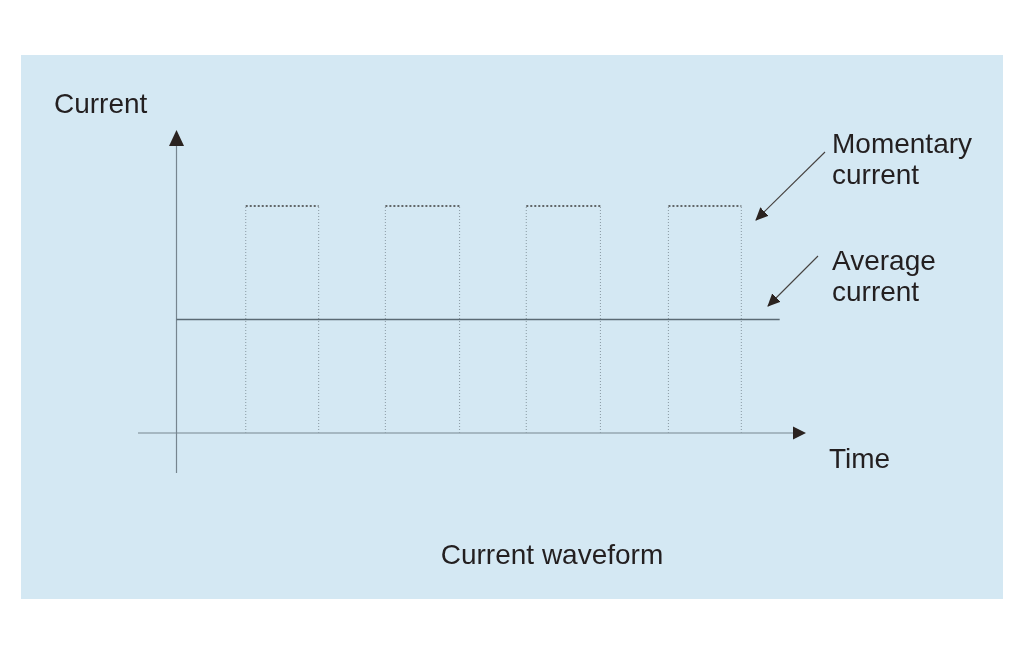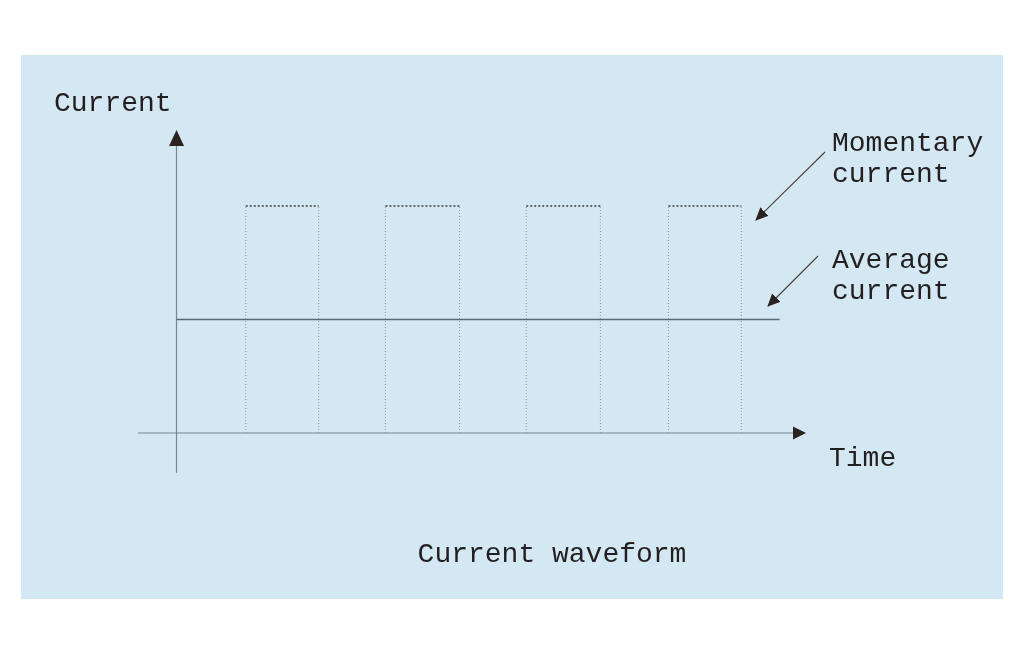--- a/index.html
+++ b/index.html
@@ -2,21 +2,21 @@
 <html style="--page: #ffffff; --panel: #d4e8f3; --axis: #76858f; --avg: #5a6a74; --text: #231f20; --arrow: #2b2320; --pulse-top: #3d3d3d; --pulse-side: #90a0aa;"><head>
 <meta charset="utf-8">
 <style>
   :root{
     --panel:#d4e8f3; --page:#ffffff; --axis:#76858f; --avg:#5a6a74;
     --text:#231f20; --arrow:#2b2320; --pulse-top:#3d3d3d; --pulse-side:#90a0aa;
   }
   html,body{margin:0;padding:0;background:var(--page);}
   .stage{
     position:relative;width:1023px;height:655px;overflow:hidden;
-    font-family:Liberation Mono, monospace;color:var(--text);background:var(--page);border-radius:27px;
+    font-family:Liberation Sans, sans-serif;color:var(--text);background:var(--page);border-radius:27px;
   }
   .panel{position:absolute;left:21px;top:55px;width:982px;height:544px;background:var(--panel);}
   .overlay{position:absolute;left:0;top:0;width:1023px;height:655px;}
   .lbl{position:absolute;font-size:28px;line-height:31px;color:var(--text);white-space:pre-line;}
   .lbl-current{left:54px;top:88px;}
   .lbl-momentary{left:832px;top:128px;width:176px;}
   .lbl-average{left:832px;top:245px;width:176px;}
   .lbl-time{left:829px;top:443px;}
   .caption{position:absolute;left:21px;top:539px;width:982px;text-align:center;font-size:28px;color:var(--text);padding-left:40px;}
 </style>

